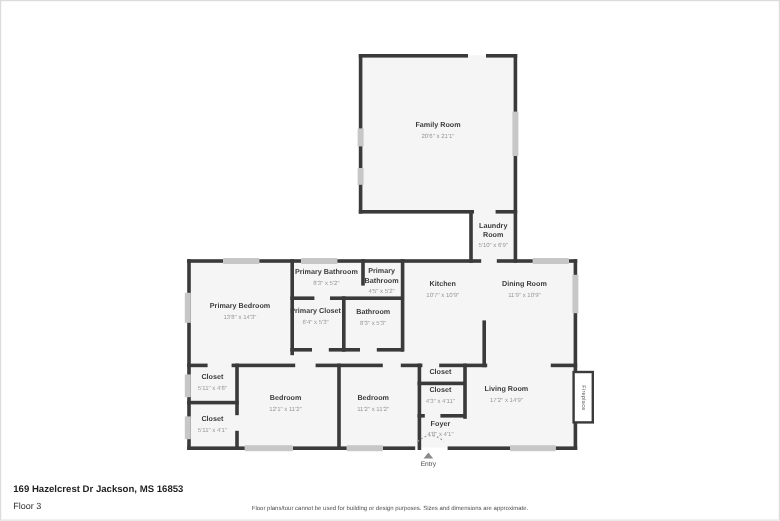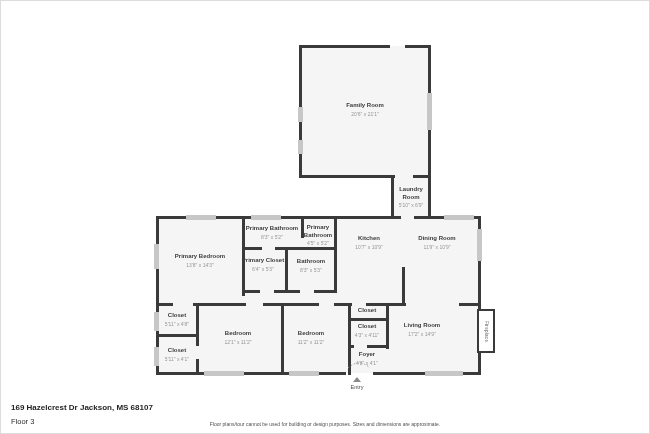--- a/index.html
+++ b/index.html
@@ -197,17 +197,17 @@
   </div>
   <div class="room-label" style="left:421px;top:328px;width:70px">
     <div class="rn">Living Room</div>
     <div class="rd">17'2" x 14'9"</div>
   </div>
 
   <div class="fireplace-label">Fireplace</div>
 
   <div class="entry-label">Entry</div>
 
-  <div class="address">169 Hazelcrest Dr Jackson, MS 68107</div>
+  <div class="address">169 Hazelcrest Dr Jackson, MS 16853</div>
   <div class="floor">Floor 3</div>
   <div class="disclaimer">Floor plans/tour cannot be used for building or design purposes. Sizes and dimensions are approximate.</div>
 
 </div>
 
 </body></html>

